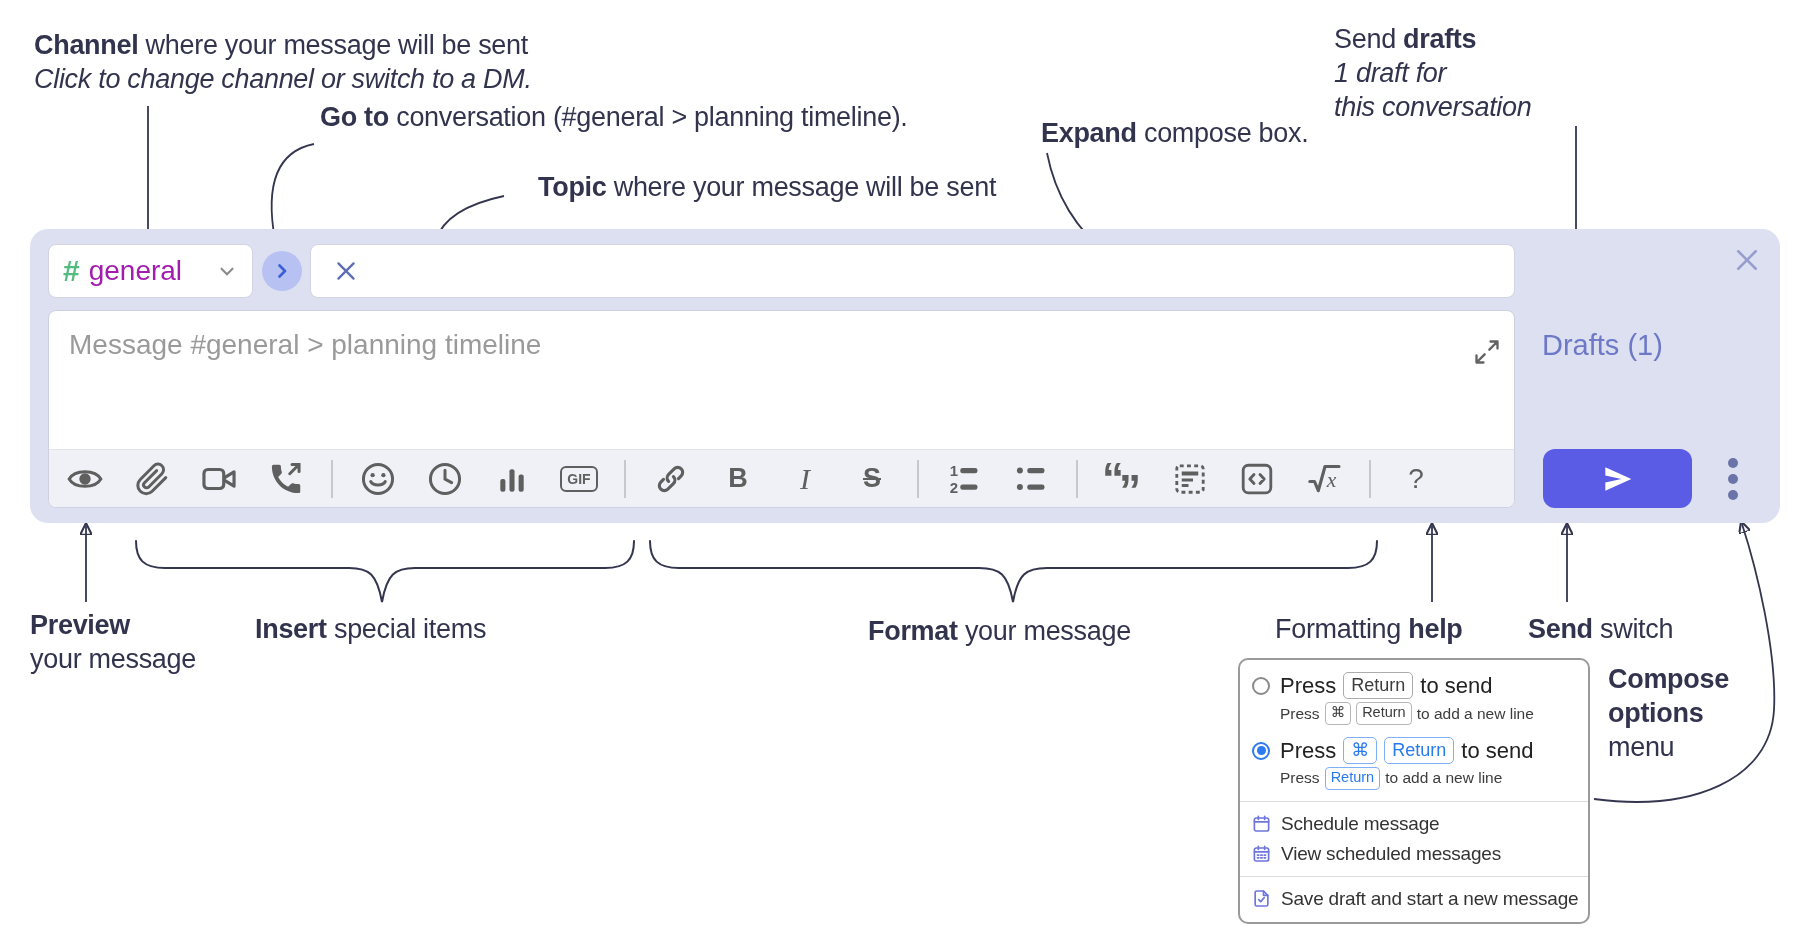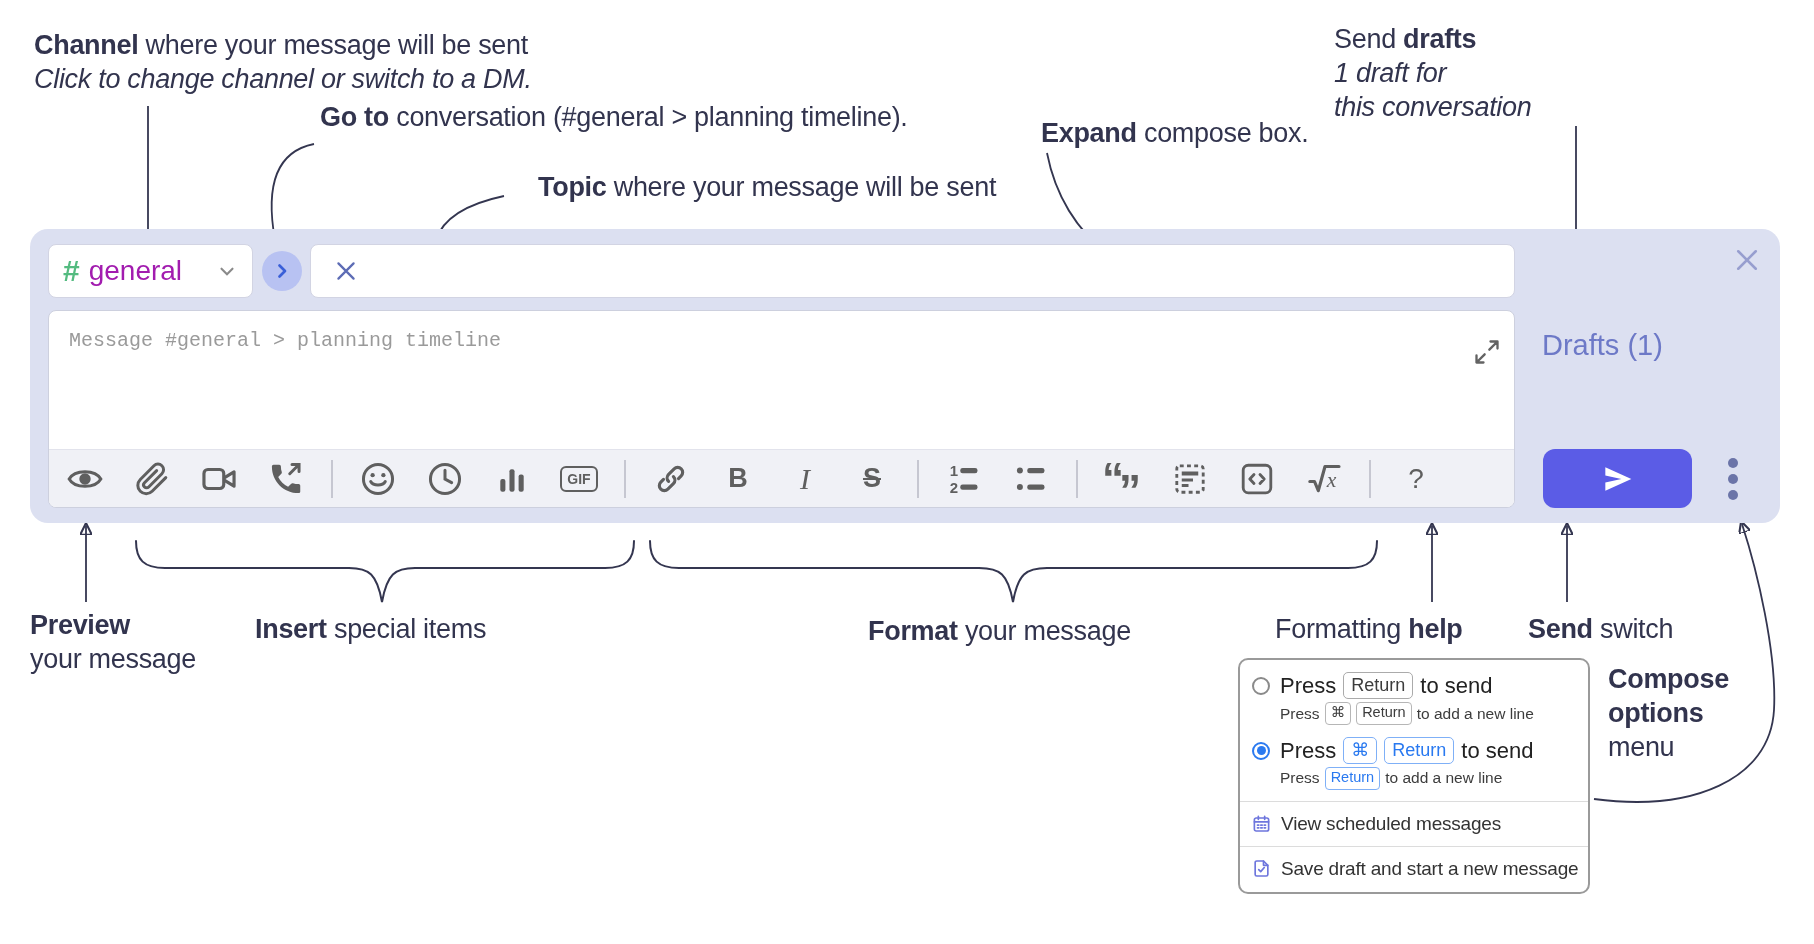--- a/index.html
+++ b/index.html
@@ -20,21 +20,21 @@
   .compose { position:absolute; left:30px; top:229px; width:1750px; height:294px; background:#dce0f1; border-radius:18px; }
   .chan-sel { position:absolute; left:18px; top:15px; width:205px; height:54px; background:#fff; border:1px solid #d2d4e3; border-radius:8px; display:flex; align-items:center; padding:0 14px; gap:9px; cursor:pointer; }
   .hash { color:#54bb80; font-size:30px; font-weight:700; line-height:1; }
   .chan-name { font-size:28px; color:#a21caf; }
   .chan-chev { margin-left:auto; display:flex; }
   .goto-btn { position:absolute; left:232px; top:22px; width:40px; height:40px; border-radius:50%; background:#b8c2f2; display:flex; align-items:center; justify-content:center; cursor:pointer; }
   .topic-wrap { position:absolute; left:280px; top:15px; width:1205px; height:54px; background:#fff; border:1px solid #d2d4e3; border-radius:8px; display:flex; align-items:center; padding:0 16px 0 22px; }
   .topic-input { flex:1; border:none; outline:none; background:transparent; font-family:inherit; font-size:28px; color:#2e2e2e; }
   .icon-btn { display:flex; align-items:center; justify-content:center; cursor:pointer; }
   .msg-area { position:absolute; left:18px; top:81px; width:1467px; height:198px; background:#fff; border:1px solid #cdd0de; border-radius:8px; display:flex; flex-direction:column; overflow:hidden; }
-  .msg-input { flex:1; border:none; outline:none; resize:none; background:transparent; font-family:Liberation Mono, monospace; font-size:20px; color:#4c1d95; padding:18px 50px 0 20px; }
+  .msg-input { flex:1; border:none; outline:none; resize:none; background:transparent; font-family:Liberation Sans, sans-serif; font-size:28px; color:#4c1d95; padding:18px 50px 0 20px; }
   .msg-input::placeholder { color:#9a9a9a; opacity:1; }
   .expand-btn { position:absolute; right:12px; top:26px; width:30px; height:30px; }
   .toolbar { height:58px; background:#f0f1f6; border-top:1px solid #e2e3ec; display:flex; align-items:center; padding:0 10px 0 14px; gap:23px; }
   .tbi { width:44px; height:44px; display:flex; align-items:center; justify-content:center; color:#5f5f5f; cursor:pointer; flex:none; }
   .tb-sep { width:2px; height:38px; background:#c6c7d1; flex:none; }
   .tb-letter { font-size:27px; color:#5f5f5f; line-height:1; }
   .tb-b { font-weight:700; }
   .tb-i { font-family:"Liberation Serif","DejaVu Serif",serif; font-style:italic; font-size:30px; }
   .tb-s { text-decoration:line-through; font-weight:600; }
   .tb-q { position:relative; width:44px; height:40px; font-weight:700; color:#5f5f5f; }
@@ -340,20 +340,27 @@
         <div class="opt-sub">
           <span>Press</span>
           <kbd class="blue">Return</kbd>
           <span>to add a new line</span>
         </div>
       </div>
     </div>
 
     <hr>
 
+    <div class="mi">
+      <svg width="19" height="19" viewBox="0 0 24 24" fill="none" stroke="#6e76dd" stroke-width="2.1" stroke-linecap="round">
+        <rect x="3" y="5" width="18" height="16.5" rx="2.2"></rect>
+          <path d="M3,10 H21 M8,2.8 V7 M16,2.8 V7"></path>
+      </svg>
+      <span>Schedule message</span>
+    </div>
 
     <div class="mi">
       <svg width="19" height="19" viewBox="0 0 24 24" fill="none" stroke="#6e76dd" stroke-width="2.1" stroke-linecap="round">
         <rect x="3" y="5" width="18" height="16.5" rx="2.2"></rect>
           <path d="M3,10 H21 M8,2.8 V7 M16,2.8 V7"></path>
         <path d="M7,14 H8.5 M11.2,14 H12.8 M15.5,14 H17 M7,17.5 H8.5 M11.2,17.5 H12.8 M15.5,17.5 H17" stroke-width="2.4"></path>
       </svg>
       <span>View scheduled messages</span>
     </div>
 

